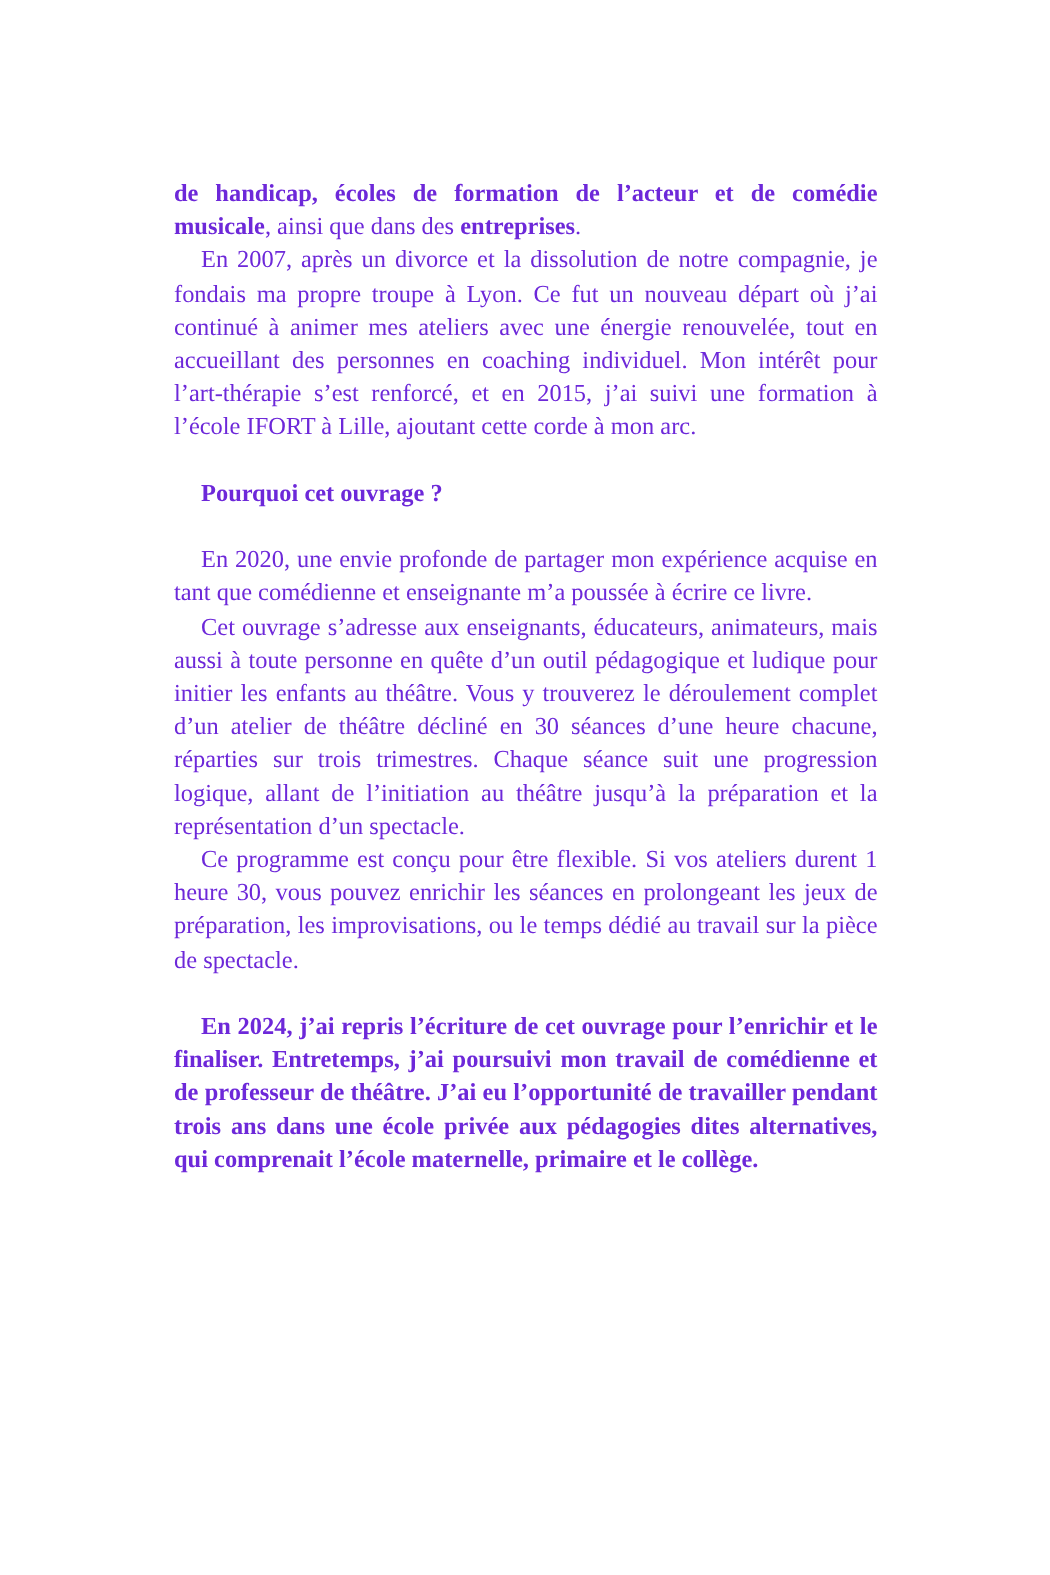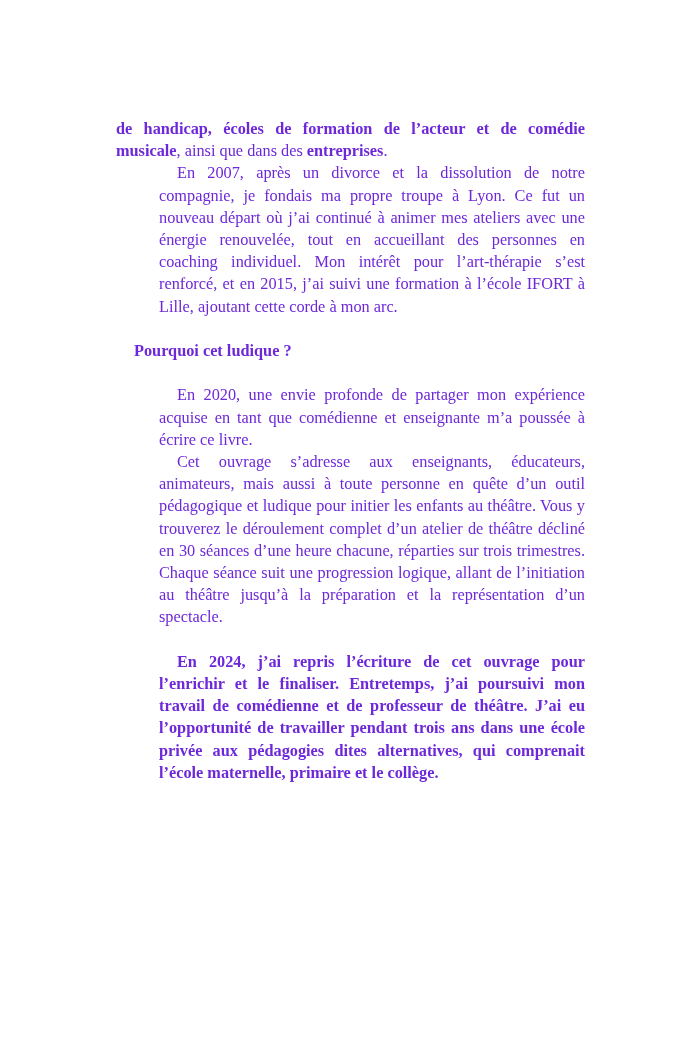--- a/index.html
+++ b/index.html
@@ -24,21 +24,20 @@
       color: #6d28d9;
       text-align: justify;
       hyphens: none;
     }
     .page p {
       margin: 0;
       text-indent: 0;
     }
     .page p.indent {
       text-indent: 18px;
-      margin-left: 43px;
     }
     .page p.gap-before {
       margin-top: 22.2px;
       font-weight: bold;
     }
     .page h2 {
       margin: 22.2px 0 22.2px 0;
       font-size: 16.3px;
       line-height: 22.2px;
       font-weight: bold;
@@ -51,23 +50,24 @@
 </head>
 <body>
 
 <div class="page">
 
   <p><b>de handicap, écoles de formation de l’acteur et de comédie musicale</b><span>, ainsi que dans des </span><b>entreprises</b><span>.</span></p>
 
   <p class="indent">En 2007, après un divorce et la dissolution de notre compagnie, je fondais ma propre troupe à Lyon. Ce fut un nouveau départ où j’ai continué à animer mes ateliers avec une énergie renouvelée, tout en accueillant des personnes en coaching individuel. Mon intérêt pour l’art-thérapie s’est renforcé, et en 2015, j’ai suivi une formation à l’école IFORT à Lille, ajoutant cette corde à mon arc.</p>
 
 
-  <h2>Pourquoi cet ludique ?</h2>
+  <h2>Pourquoi cet ouvrage ?</h2>
 
   <p class="indent">En 2020, une envie profonde de partager mon expérience acquise en tant que comédienne et enseignante m’a poussée à écrire ce livre.</p>
 
   <p class="indent">Cet ouvrage s’adresse aux enseignants, éducateurs, animateurs, mais aussi à toute personne en quête d’un outil pédagogique et ludique pour initier les enfants au théâtre. Vous y trouverez le déroulement complet d’un atelier de théâtre décliné en 30 séances d’une heure chacune, réparties sur trois trimestres. Chaque séance suit une progression logique, allant de l’initiation au théâtre jusqu’à la préparation et la représentation d’un spectacle.</p>
 
+  <p class="indent">Ce programme est conçu pour être flexible. Si vos ateliers durent 1 heure 30, vous pouvez enrichir les séances en prolongeant les jeux de préparation, les improvisations, ou le temps dédié au travail sur la pièce de spectacle.</p>
 
   <p class="indent gap-before">En 2024, j’ai repris l’écriture de cet ouvrage pour l’enrichir et le finaliser. Entretemps, j’ai poursuivi mon travail de comédienne et de professeur de théâtre. J’ai eu l’opportunité de travailler pendant trois ans dans une école privée aux pédagogies dites alternatives, qui comprenait l’école maternelle, primaire et le collège.</p>
 
 
 </div>
 
 </body></html>

